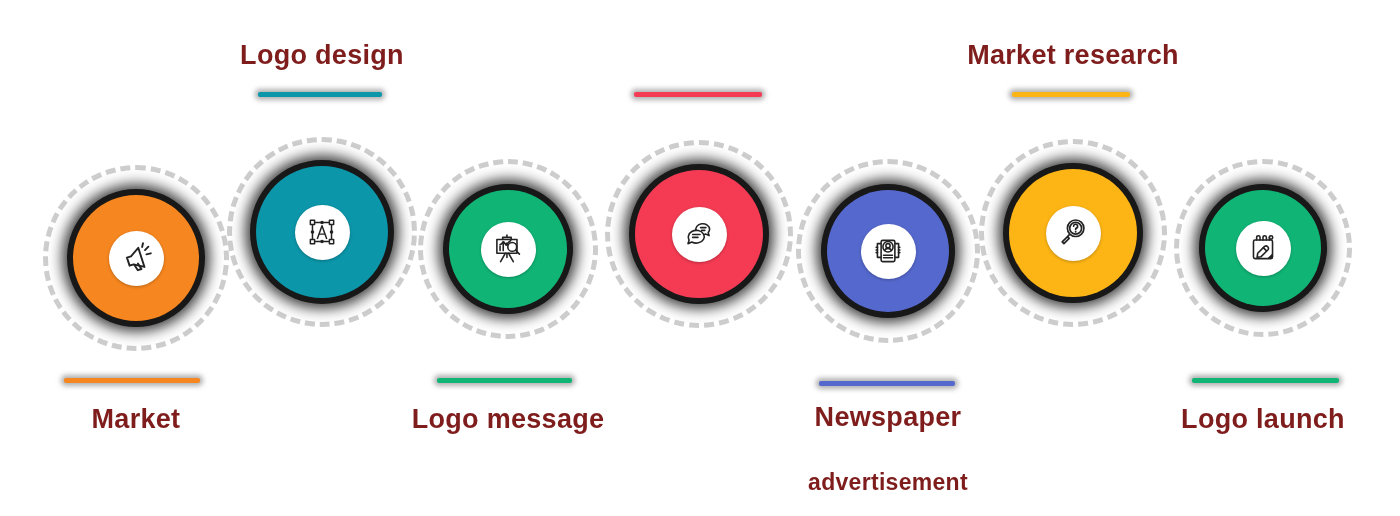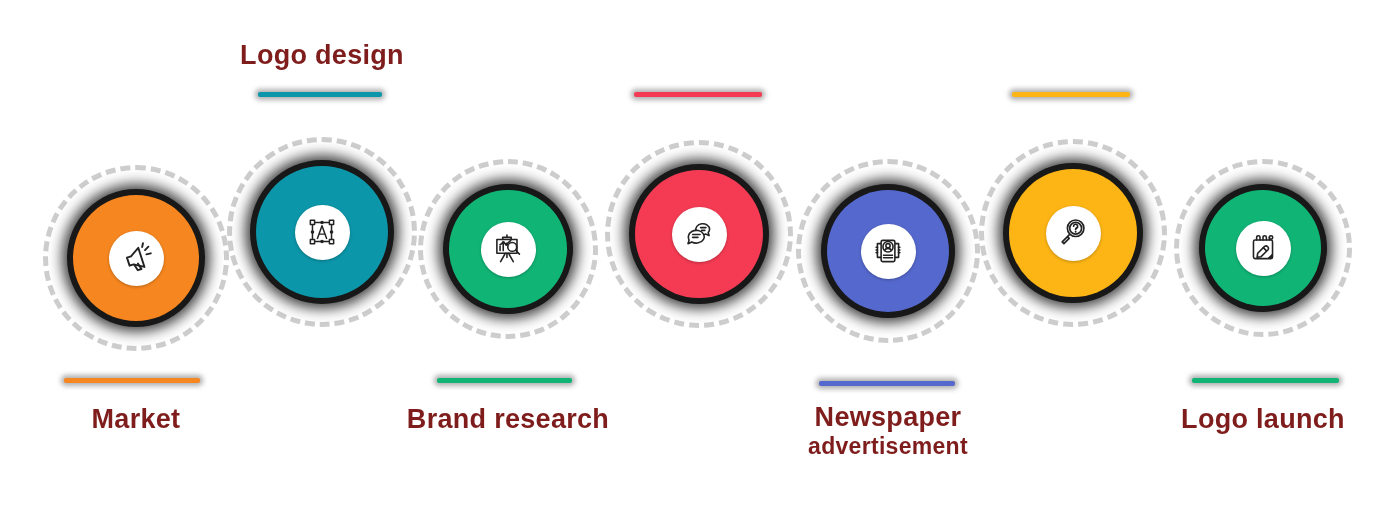--- a/index.html
+++ b/index.html
@@ -24,21 +24,21 @@
     width:55px;height:55px;border-radius:50%;background:#ffffff;
     display:flex;align-items:center;justify-content:center;
     box-shadow:0 1px 3px rgba(0,0,0,.25);
   }
   .inner svg{display:block;}
   .label{
     position:absolute;left:calc(var(--cx) - 150px);top:var(--ly);width:300px;
     text-align:center;font-size:27px;font-weight:700;color:#7f1d1d;letter-spacing:.3px;
     line-height:1.15;
   }
-  .label .line2{display:block;font-size:23px;}
+  .label .line2{display:block;font-size:23px;margin-top:36px;}
   .underline{
     position:absolute;height:5px;border-radius:2px;background:var(--accent);
     left:var(--ux);top:var(--uy);width:var(--uw);
     box-shadow:0 0 5px 3px rgba(135,135,135,.65);
   }
   
   .s1{--cx:136px;--cy:258px;--r:63px;--ringr:93px;--ux:64px;--uw:136px;--uy:378px;--ly:404px;}
   .s2{--cx:322px;--cy:232px;--r:66px;--ringr:95px;--ux:258px;--uw:124px;--uy:92px;--ly:40px;}
   .s3{--cx:508px;--cy:249px;--r:59px;--ringr:90px;--ux:437px;--uw:135px;--uy:378px;--ly:404px;}
   .s4{--cx:699px;--cy:234px;--r:64px;--ringr:94px;--ux:634px;--uw:128px;--uy:92px;--ly:40px;}
@@ -111,21 +111,21 @@
             <circle cx="12.6" cy="11" r="0.9" fill="#222"></circle>
             <circle cx="15.6" cy="12.4" r="0.9" fill="#222"></circle>
             <circle cx="21" cy="15" r="4.2" fill="#fff"></circle>
             <path d="M24.2 18.2 l3.6 3.6"></path>
           </g>
         </svg>
       </div>
     </div>
     <div class="underline"></div>
     <div class="label">
-      <span>Brand research</span>
+      <span>Logo message</span>
     </div>
   </div>
 
   <div class="step s4" style="--accent: #F43B53;">
     <div class="ring"></div>
     <div class="circle">
       <div class="inner">
         <svg width="36" height="36" viewBox="0 0 34 34">
           <g fill="none" stroke="#222" stroke-width="1.5" stroke-linejoin="round" stroke-linecap="round">
             <path d="M27 12.5 a6.5 5.2 0 1 0 -3.5 4.6 l3 1.4 -0.8 -2.8 a5.2 5.2 0 0 0 1.3 -3.2 z"></path>
@@ -172,20 +172,23 @@
             <circle cx="19.5" cy="12.5" r="7.8"></circle>
             <circle cx="19.5" cy="12.5" r="5.6"></circle>
             <path d="M13.6 18.6 l-2 2 M11.8 20.4 l-5 5 1.6 1.6 5 -5 z"></path>
             <path d="M17.6 10.6 a1.9 1.9 0 1 1 2.6 1.8 c-0.5 0.25 -0.7 0.6 -0.7 1.2"></path>
             <circle cx="19.5" cy="15.8" r="0.9" fill="#222" stroke="none"></circle>
           </g>
         </svg>
       </div>
     </div>
     <div class="underline"></div>
+    <div class="label">
+      <span>Market research</span>
+    </div>
   </div>
 
   <div class="step s7" style="--accent: #10B576;">
     <div class="ring"></div>
     <div class="circle">
       <div class="inner">
         <svg width="36" height="36" viewBox="0 0 34 34">
           <g fill="none" stroke="#222" stroke-width="1.5" stroke-linejoin="round" stroke-linecap="round">
             <rect x="8" y="9.5" width="18" height="17.5" rx="1.5"></rect>
             <path d="M11 9.5 v-2.5 a1.6 1.6 0 1 1 3.2 0 v2.5 M17 9.5 v-2.5 a1.6 1.6 0 1 1 3.2 0 v2.5 M23 9.5 v-2.5"></path>

